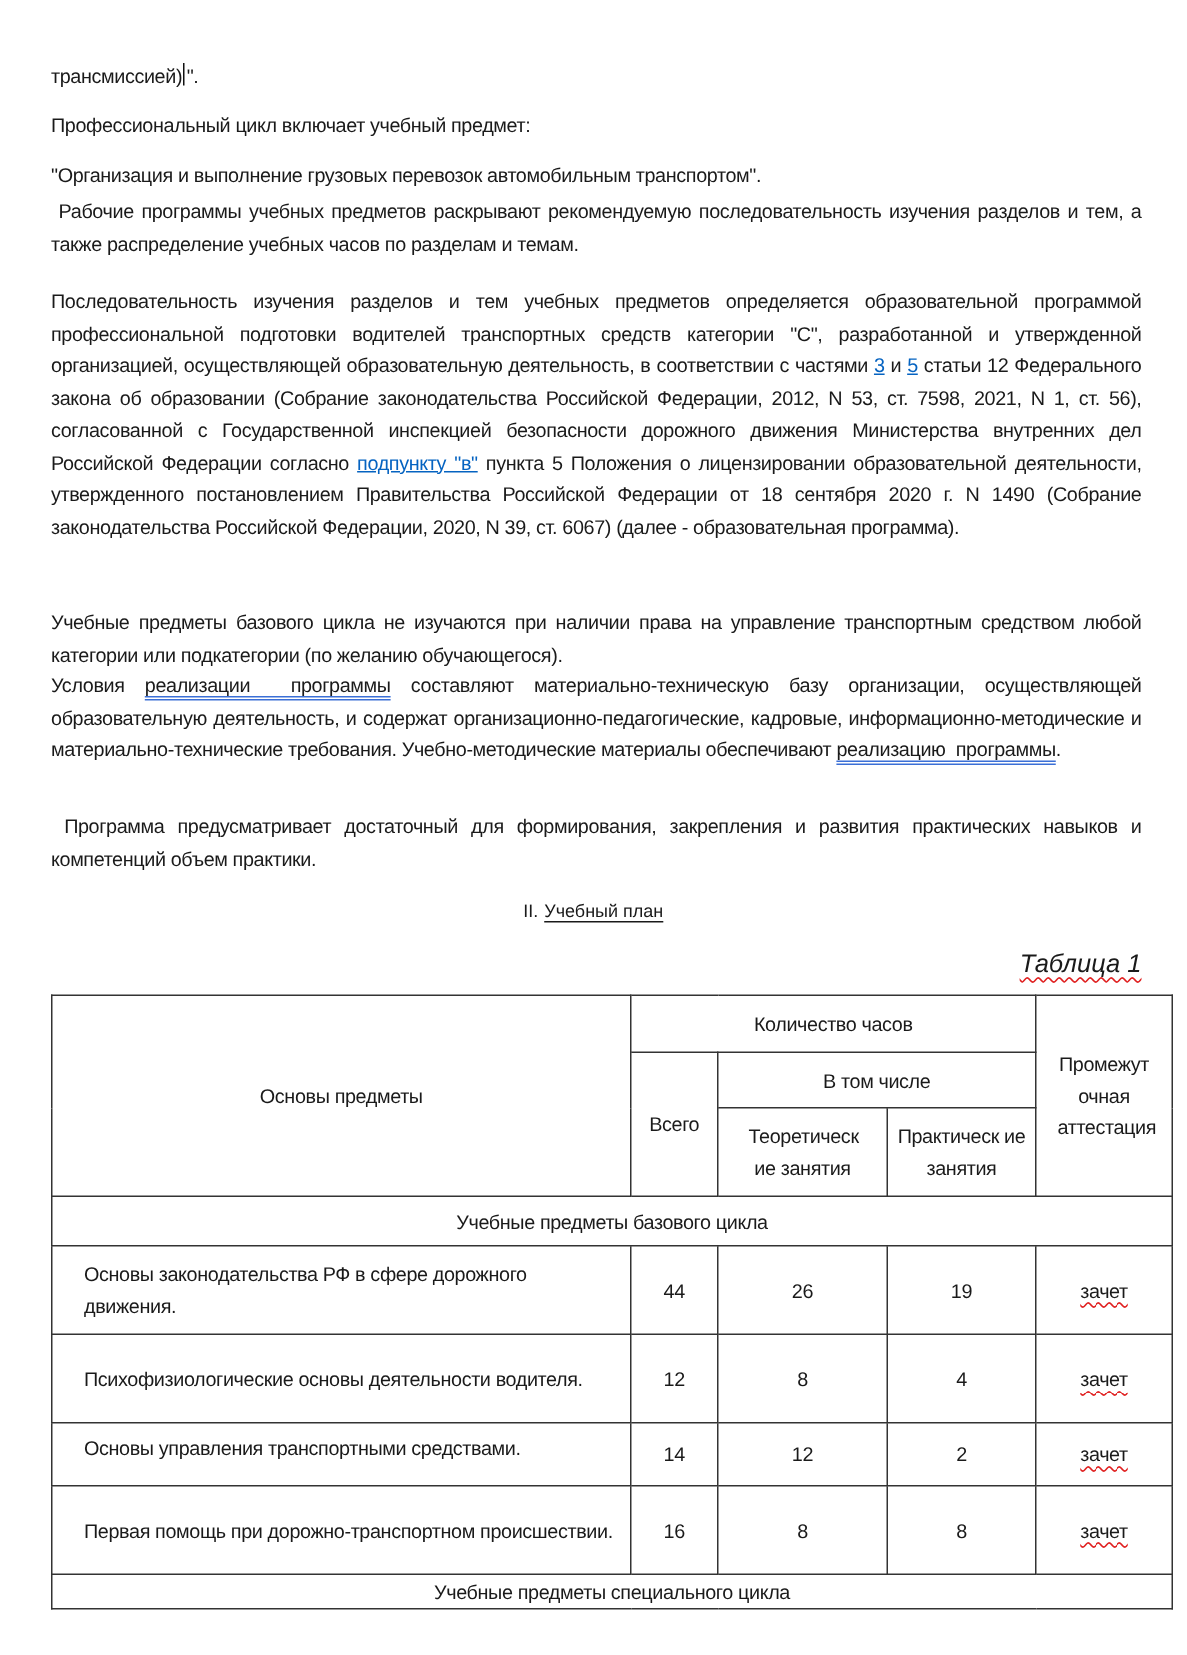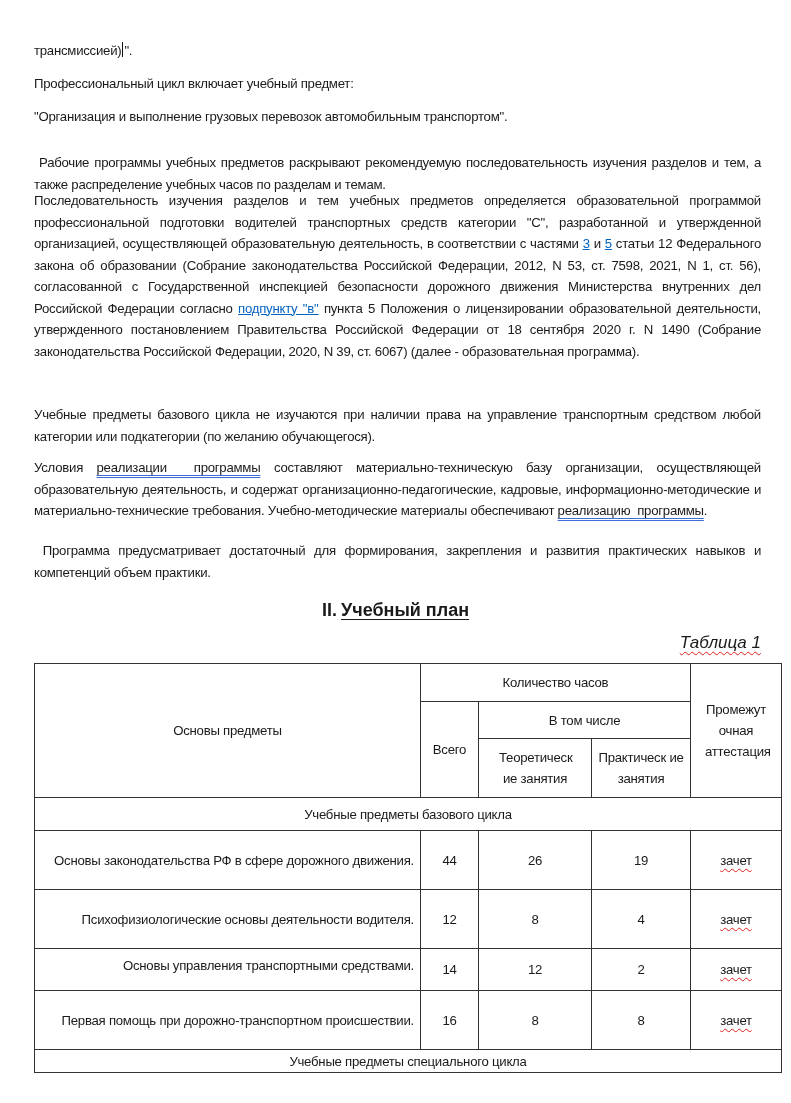--- a/index.html
+++ b/index.html
@@ -8,51 +8,51 @@
     font-family: "Liberation Sans", sans-serif; color: #1a1a1a;
   }
   .page { position: absolute; left: 34px; top: 0; width: 727px; font-size: 13.2px; letter-spacing: -0.25px; }
   .p { position: absolute; left: 0; width: 727px; line-height: 21.5px; text-align: justify; }
   .p.left { text-align: left; }
   .link { color: #0563c1; text-decoration: underline; }
   .blue-ul { text-decoration: underline double; text-decoration-color: #3b6fd6; text-underline-offset: 3px; }
   .squig { text-decoration: underline wavy #e02020; text-decoration-thickness: 1px; text-underline-offset: 3px; }
   .cursor { display: inline-block; width: 1px; height: 15px; background: #111; vertical-align: -2px; margin: 0 1px; }
 
-  .heading { position: absolute; top: 600px; left: 0; width: 791px; text-align: center; font-weight: bold; font-size: 18px; }
+  .heading { position: absolute; top: 600px; left: 0; width: 791px; text-align: center; font-weight: normal; font-size: 12px; }
   .heading .sp { margin-left: 4px; text-decoration: underline; }
   .tcap { position: absolute; top: 633px; right: 30px; font-style: italic; font-size: 17px; }
 
   table.plan {
     position: absolute; left: 34px; top: 663px; width: 747px;
     border-collapse: collapse; table-layout: fixed;
     font-size: 13.2px; letter-spacing: -0.25px; line-height: 21px;
   }
   table.plan td { border: 1.3px solid #333; padding: 0 6px; text-align: center; vertical-align: middle; }
-  table.plan td.subj { text-align: right; padding-left: 7px; margin-top: 44px; }
+  table.plan td.subj { text-align: left; padding-left: 21px; margin-top: 44px; }
   .wrap-cell { line-height: 21px; }
 </style>
 </head>
 <body>
 
 <div class="page">
   <div class="p left" style="top:40px">
     <span>трансмиссией)</span><span class="cursor"></span><span>".</span>
   </div>
   <div class="p left" style="top:73px">Профессиональный цикл включает учебный предмет:</div>
   <div class="p left" style="top:106px">"Организация и выполнение грузовых перевозок автомобильным транспортом".</div>
-  <div class="p" style="top:152px; white-space:pre-wrap"> Рабочие программы учебных предметов раскрывают рекомендуемую последовательность изучения разделов и тем, а также распределение учебных часов по разделам и темам.</div>
+  <div class="p" style="top:130px; white-space:pre-wrap"> Рабочие программы учебных предметов раскрывают рекомендуемую последовательность изучения разделов и тем, а также распределение учебных часов по разделам и темам.</div>
 
   <div class="p" style="top:190px">
     <span>Последовательность изучения разделов и тем учебных предметов определяется образовательной программой профессиональной подготовки водителей транспортных средств категории "C", разработанной и утвержденной организацией, осуществляющей образовательную деятельность, в соответствии с частями </span><a class="link">3</a><span> и </span><a class="link">5</a><span> статьи 12 Федерального закона об образовании (Собрание законодательства Российской Федерации, 2012, N 53, ст. 7598, 2021, N 1, ст. 56), согласованной с Государственной инспекцией безопасности дорожного движения Министерства внутренних дел Российской Федерации согласно </span><a class="link">подпункту "в"</a><span> пункта 5 Положения о лицензировании образовательной деятельности, утвержденного постановлением Правительства Российской Федерации от 18 сентября 2020 г. N 1490 (Собрание законодательства Российской Федерации, 2020, N 39, ст. 6067) (далее - образовательная программа).</span>
   </div>
 
   <div class="p" style="top:404px">Учебные предметы базового цикла не изучаются при наличии права на управление транспортным средством любой категории или подкатегории (по желанию обучающегося).</div>
 
-  <div class="p" style="top:457px">
+  <div class="p" style="top:446px">
     <span>Условия </span><span class="blue-ul" style="white-space:pre">реализации  программы</span><span> составляют материально-техническую базу организации, осуществляющей образовательную деятельность, и содержат организационно-педагогические, кадровые, информационно-методические и материально-технические требования. Учебно-методические материалы обеспечивают </span><span class="blue-ul" style="white-space:pre">реализацию  программы</span><span>.</span>
   </div>
 
   <div class="p" style="top:540px; white-space:pre-wrap"> Программа предусматривает достаточный для формирования, закрепления и развития практических навыков и компетенций объем практики.</div>
 </div>
 
 <div class="heading">
   <span>II.</span><span class="sp squig">Учебный план</span>
 </div>
 <div class="tcap"><span class="squig">Таблица 1</span></div>

